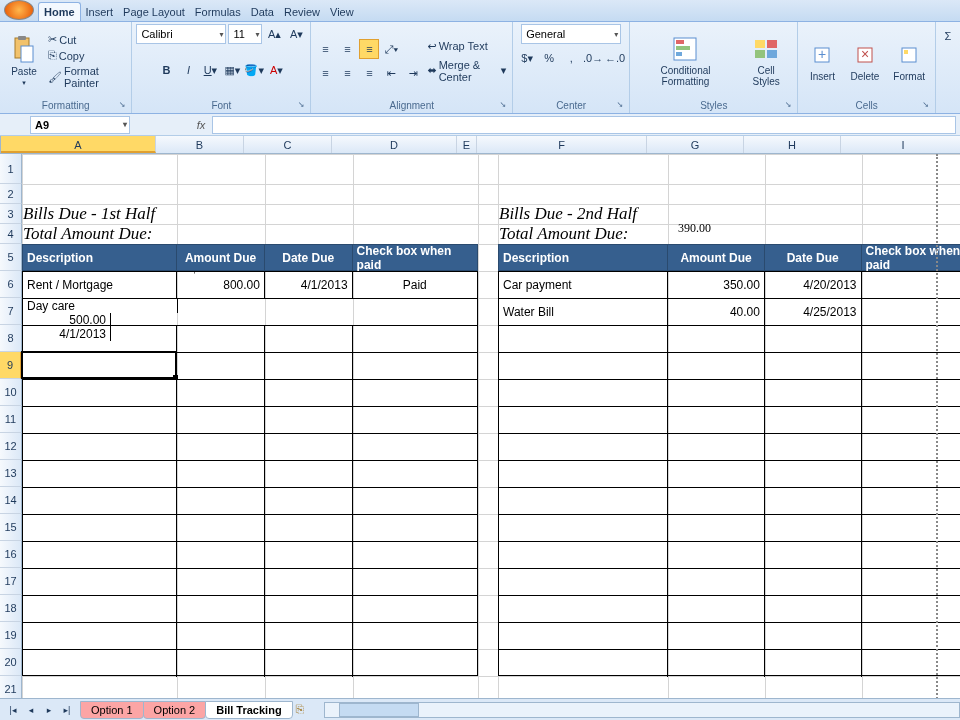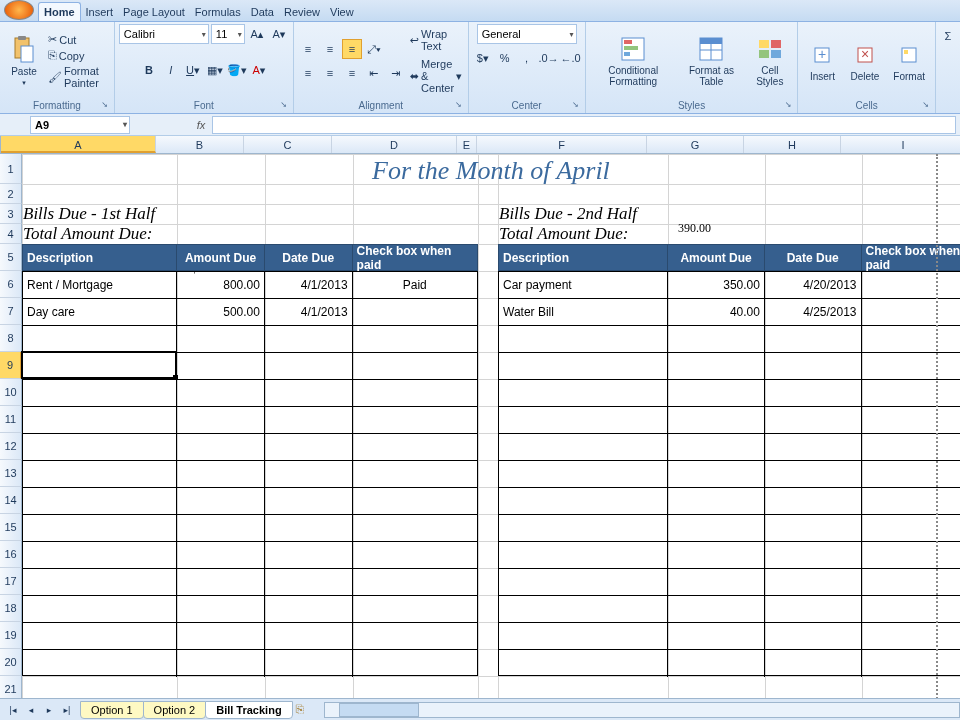--- a/index.html
+++ b/index.html
@@ -69,21 +69,21 @@
 
 .selcell { position: absolute; border: 2px solid #000; background: transparent; }
 .selcell::after { content: ''; position: absolute; right: -3px; bottom: -3px; width: 5px; height: 5px; background: #000; }
 
 .sep-line { position: absolute; top: 0; bottom: 0; border-right: 2px dotted #888; }
 
 
 .btm { position: absolute; bottom: 0; left: 0; right: 0; height: 22px; background: #dbe8f7; display: flex; align-items: center; border-top: 1px solid #9eb6ce; }
 .nav-btns { display: flex; gap: 0; padding: 0 4px; }
 .nav-btns div { width: 18px; text-align: center; font-size: 9px; color: #1e395b; cursor: pointer; }
-.sheet-tab { padding: 2px 10px; background: #fef9c3; border: 1px solid #9eb6ce; border-radius: 0 0 4px 4px; font-size: 11px; cursor: pointer; margin-right: -1px; }
+.sheet-tab { padding: 2px 10px; background: #fca5a5; border: 1px solid #9eb6ce; border-radius: 0 0 4px 4px; font-size: 11px; cursor: pointer; margin-right: -1px; }
 .sheet-tab.active { background: #fff; font-weight: bold; }
 .hscroll { flex: 1; margin-left: 20px; height: 16px; background: #eaf2fb; border: 1px solid #9eb6ce; position: relative; }
 .hscroll .thumb { position: absolute; left: 14px; width: 80px; top: 0; bottom: 0; background: #c5dbf2; border: 1px solid #9eb6ce; }
 </style>
 </head>
 <body>
 
 <div class="office-btn"></div>
 
 <div class="tabs">
@@ -209,31 +209,20 @@
       <div class="big-btn">
           <div class="icn">
             <svg width="26" height="26">
               <rect x="2" y="2" width="22" height="22" fill="#fff" stroke="#5a8ed0"></rect>
               <rect x="4" y="4" width="8" height="4" fill="#e06666"></rect>
               <rect x="4" y="10" width="14" height="4" fill="#93c47d"></rect>
               <rect x="4" y="16" width="6" height="4" fill="#6fa8dc"></rect>
             </svg>
           </div>
           <span>Conditional Formatting</span>
-        </div>
-      <div class="big-btn">
-          <div class="icn">
-            <svg width="26" height="26">
-              <rect x="2" y="2" width="22" height="22" fill="#fff" stroke="#5a8ed0"></rect>
-              <rect x="2" y="2" width="22" height="6" fill="#5a8ed0"></rect>
-              <line x1="2" y1="14" x2="24" y2="14" stroke="#5a8ed0"></line>
-              <line x1="13" y1="2" x2="13" y2="24" stroke="#5a8ed0"></line>
-            </svg>
-          </div>
-          <span>Format as Table</span>
         </div>
       <div class="big-btn">
           <div class="icn">
             <svg width="26" height="26">
               <rect x="2" y="4" width="10" height="8" fill="#ffd966"></rect>
               <rect x="14" y="4" width="10" height="8" fill="#e06666"></rect>
               <rect x="2" y="14" width="10" height="8" fill="#93c47d"></rect>
               <rect x="14" y="14" width="10" height="8" fill="#6fa8dc"></rect>
             </svg>
           </div>
@@ -355,38 +344,37 @@
           <div class="vline" style="left: 155px;"></div>
           <div class="vline" style="left: 243px;"></div>
           <div class="vline" style="left: 331px;"></div>
           <div class="vline" style="left: 456px;"></div>
           <div class="vline" style="left: 476px;"></div>
           <div class="vline" style="left: 646px;"></div>
           <div class="vline" style="left: 743px;"></div>
           <div class="vline" style="left: 840px;"></div>
         </div>
       <div class="content" id="ct">
-          <div class="title-text" style="left: 350px; top: 2px;">For the Month of April</div>
           <div class="subhead" style="left: 1px; top: 50px;">Bills Due - 1st Half</div>
           <div class="subhead" style="left: 1px; top: 70px;">Total Amount Due:</div>
           <div style="position: absolute; font-size: 11px; left: 165px; top: 72px; margin-top: 36px;">1,300.00</div>
           <div class="tbl-head" style="left: 0px; top: 90px; width: 456px; height: 27px;">
             <div style="width: 155px; justify-content: flex-start;">Description</div>
             <div style="width: 88px; justify-content: center;">Amount Due</div>
             <div style="width: 88px; justify-content: center;">Date Due</div>
             <div style="width: 125px; justify-content: center;">Check box when paid</div>
           </div>
           <div class="tbl-body" style="left: 0px; top: 117px; width: 456px; height: 405px;">
             <div class="r" style="height: 27px;">
               <div class="c " style="width: 155px;">Rent / Mortgage</div>
               <div class="c n" style="width: 88px;">800.00</div>
               <div class="c n" style="width: 88px;">4/1/2013</div>
               <div class="c ctr" style="width: 125px;">Paid</div>
             </div>
-            <div class="r" style="height: 27px;">
+            <div class="r" style="height: 27px; flex-direction: column;">
               <div class="c " style="width: 155px;">Day care</div>
               <div class="c n" style="width: 88px;">500.00</div>
               <div class="c n" style="width: 88px;">4/1/2013</div>
               <div class="c ctr" style="width: 125px;"></div>
             </div>
             <div class="r" style="height: 27px;">
               <div class="c " style="width: 155px;"></div>
               <div class="c n" style="width: 88px;"></div>
               <div class="c n" style="width: 88px;"></div>
               <div class="c ctr" style="width: 125px;"></div>

